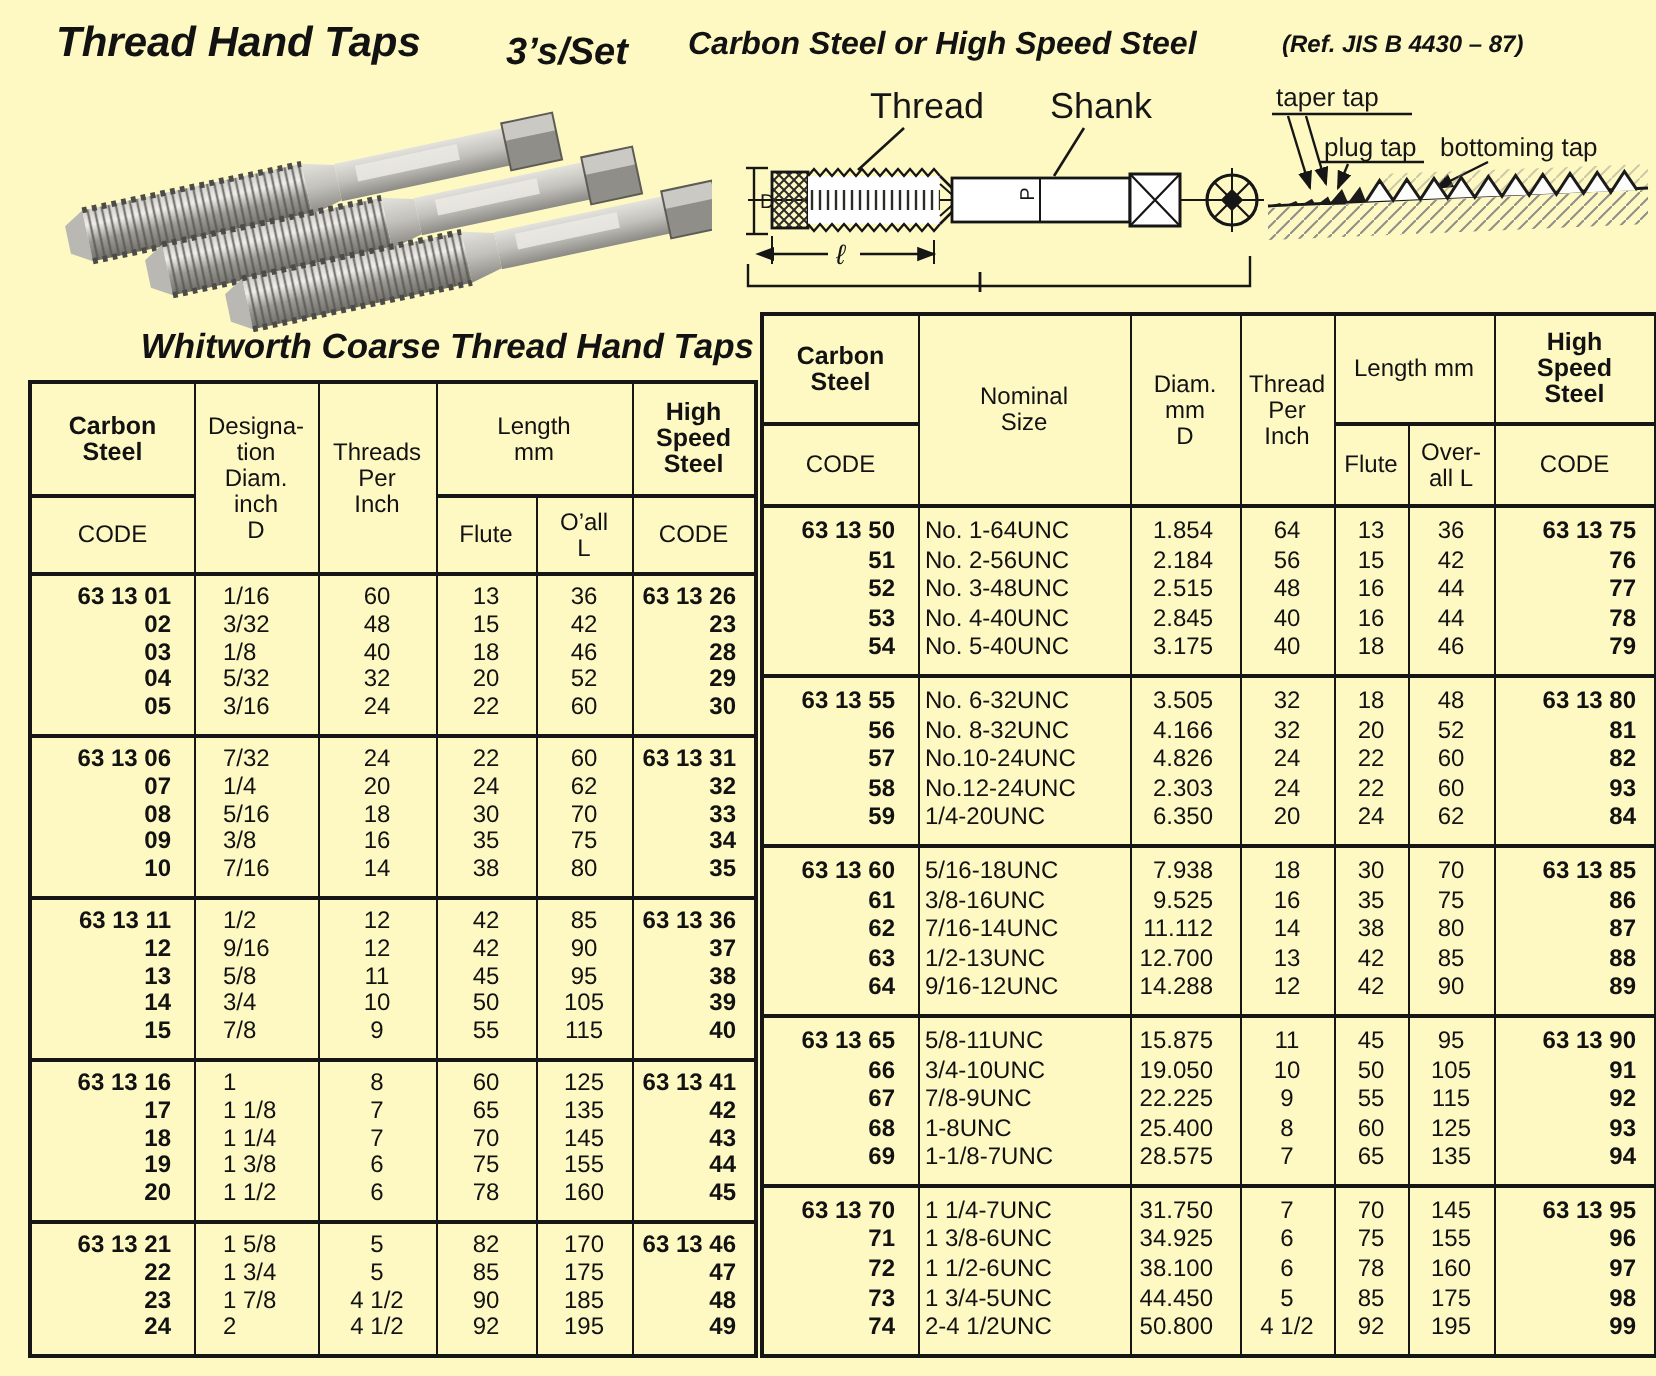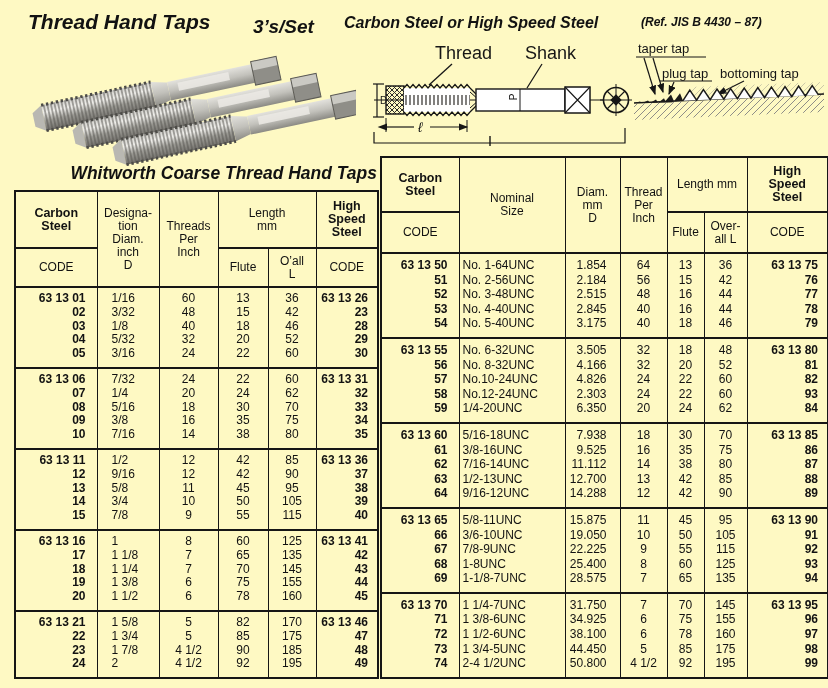--- a/index.html
+++ b/index.html
@@ -603,21 +603,21 @@
             <td class="code">63 13 65</td>
             <td class="nom">5/8-11UNC</td>
             <td class="dec">15.875</td>
             <td class="num">11</td>
             <td class="num">45</td>
             <td class="num">95</td>
             <td class="hsscode">63 13 90</td>
           </tr>
           <tr>
             <td class="code">66</td>
-            <td class="nom">3/6-10UNC</td>
+            <td class="nom">3/4-10UNC</td>
             <td class="dec">19.050</td>
             <td class="num">10</td>
             <td class="num">50</td>
             <td class="num">105</td>
             <td class="hsscode">91</td>
           </tr>
           <tr>
             <td class="code">67</td>
             <td class="nom">7/8-9UNC</td>
             <td class="dec">22.225</td>

